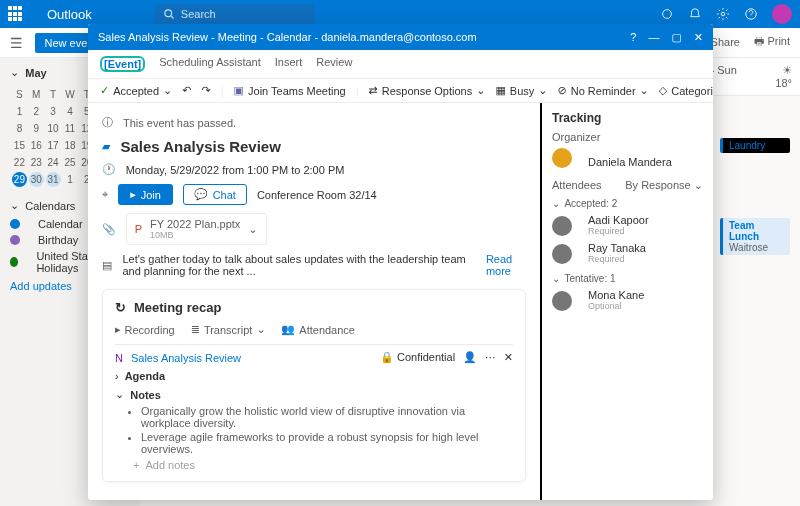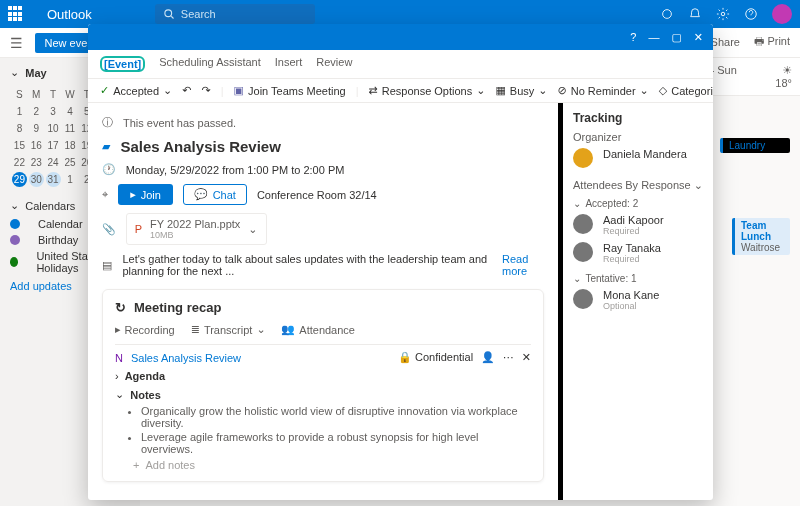--- a/index.html
+++ b/index.html
@@ -33,41 +33,41 @@
 .event-chip{position:absolute;font-size:10px;padding:2px 6px;border-radius:2px;border-left:3px solid}
 .modal{position:absolute;left:88px;top:24px;width:625px;height:476px;background:#fff;border-radius:3px;box-shadow:0 8px 24px rgba(0,0,0,.25);display:flex;flex-direction:column;overflow:hidden}
 .modal-title{background:#0078d4;color:#fff;height:26px;display:flex;align-items:center;padding:0 10px;font-size:11px}
 .modal-title .wbtns{margin-left:auto;display:flex;gap:12px}
 .tabs{display:flex;gap:14px;padding:6px 12px;font-size:11px;color:#605e5c;border-bottom:1px solid #edebe9}
 .tabs .active{color:#0078d4;font-weight:600;border:2px solid #14b8a6;padding:0 2px;border-radius:6px}
 .ribbon{display:flex;gap:10px;align-items:center;padding:5px 12px;border-bottom:1px solid #edebe9;font-size:11px;color:#323130;flex-wrap:nowrap}
 .ribbon .item{display:flex;align-items:center;gap:4px;white-space:nowrap}
 .body-split{display:flex;flex:1;overflow:hidden}
 .detail{flex:1;padding:8px 14px;overflow:auto}
-.tracking{width:155px;border-left:5px solid #000000;padding:8px 10px;font-size:11px}
+.tracking{width:173px;border-left:2px solid #000000;padding:8px 10px;font-size:11px}
 .info-row{display:flex;align-items:center;gap:10px;padding:4px 0;color:#605e5c;font-size:11px}
 .info-row .txt{color:#323130}
 .title-big{font-size:15px;font-weight:600;color:#323130}
 .join-btn{background:#0078d4;color:#fff;padding:4px 12px;border-radius:3px;display:inline-flex;align-items:center;gap:5px;font-size:11px}
 .chat-btn{border:1px solid #0078d4;color:#0078d4;padding:3px 10px;border-radius:3px;display:inline-flex;align-items:center;gap:5px;font-size:11px}
 .attach{border:1px solid #edebe9;border-radius:3px;padding:4px 8px;display:inline-flex;align-items:center;gap:8px;font-size:11px}
 .recap{margin-top:8px;border:1px solid #edebe9;border-radius:6px;padding:10px 12px;box-shadow:0 1px 3px rgba(0,0,0,.06)}
 .recap-head{font-weight:600;font-size:13px;display:flex;align-items:center;gap:8px;margin-bottom:8px}
 .recap-tabs{display:flex;gap:16px;font-size:11px;color:#605e5c;margin-bottom:8px}
 .recap-tabs span{display:flex;align-items:center;gap:4px}
 .recap-bar{display:flex;align-items:center;gap:8px;font-size:11px;border-top:1px solid #edebe9;padding-top:6px}
 .recap-bar .title{color:#0078d4}
 .recap-bar .spacer{flex:1}
 .sect{margin:6px 0 2px;font-size:11px;display:flex;gap:6px;align-items:center}
 .sect b{font-weight:700}
 ul.notes{margin:4px 0 4px 26px;font-size:11px;color:#605e5c}
 ul.notes li{margin:2px 0}
 .addnotes{color:#a19f9d;margin-left:18px;font-size:11px;display:flex;gap:6px;align-items:center}
 .tracking h4{font-size:12px;font-weight:600;margin-bottom:6px}
-.tperson{display:flex;align-items:flex-start;gap:10px;padding:3px 0}
+.tperson{display:flex;align-items:flex-end;gap:16px;padding:3px 0}
 .tperson .av{width:20px;height:20px;border-radius:50%;background:#767676;flex-shrink:0}
 .sub{color:#a19f9d;font-size:9px}
 .grp{display:flex;align-items:center;gap:4px;margin:6px 0 2px;color:#605e5c;font-size:10px}
 svg{width:12px;height:12px}
 .svg14 svg{width:14px;height:14px}
 </style>
 </head>
 <body>
 
 <div class="topbar">
@@ -215,30 +215,31 @@
         </div>
       </div>
     <div class="link">Add updates</div>
   </div>
   <div class="cal-area">
     <div class="week-head">
       <div style="margin-left:auto;flex:0 0 60px">4  Sun</div>
       <div style="flex:0 0 40px;text-align:right">☀ <span>18°</span></div>
     </div>
     <div class="event-chip" style="right:10px;top:80px;width:70px;background:#000000;border-color:#0078d4;color:#0078d4"><span>Laundry</span></div>
-    <div class="event-chip" style="right:10px;top:160px;width:58px;background:#deecf9;border-color:#0078d4">
+    <div class="event-chip" style="right:10px;top:160px;width:70px;background:#deecf9;border-color:#0078d4">
       <div style="color:#0078d4;font-weight:600">Team Lunch</div>
       <div style="color:#605e5c">Waitrose</div>
     </div>
     <div style="position:absolute;left:55px;bottom:6px;color:#a19f9d;font-size:10px">8 PM</div>
   </div>
 </div>
 
 <div class="modal">
   <div class="modal-title">
+    <span>Sales Analysis Review - Meeting - Calendar - daniela.mandera@contoso.com</span>
     <div class="wbtns">
       <span>?</span>
       <span>—</span>
       <span>▢</span>
       <span>✕</span>
     </div>
   </div>
   <div class="tabs">
     <span class="active">[Event]</span>
     <span>Scheduling Assistant</span>

